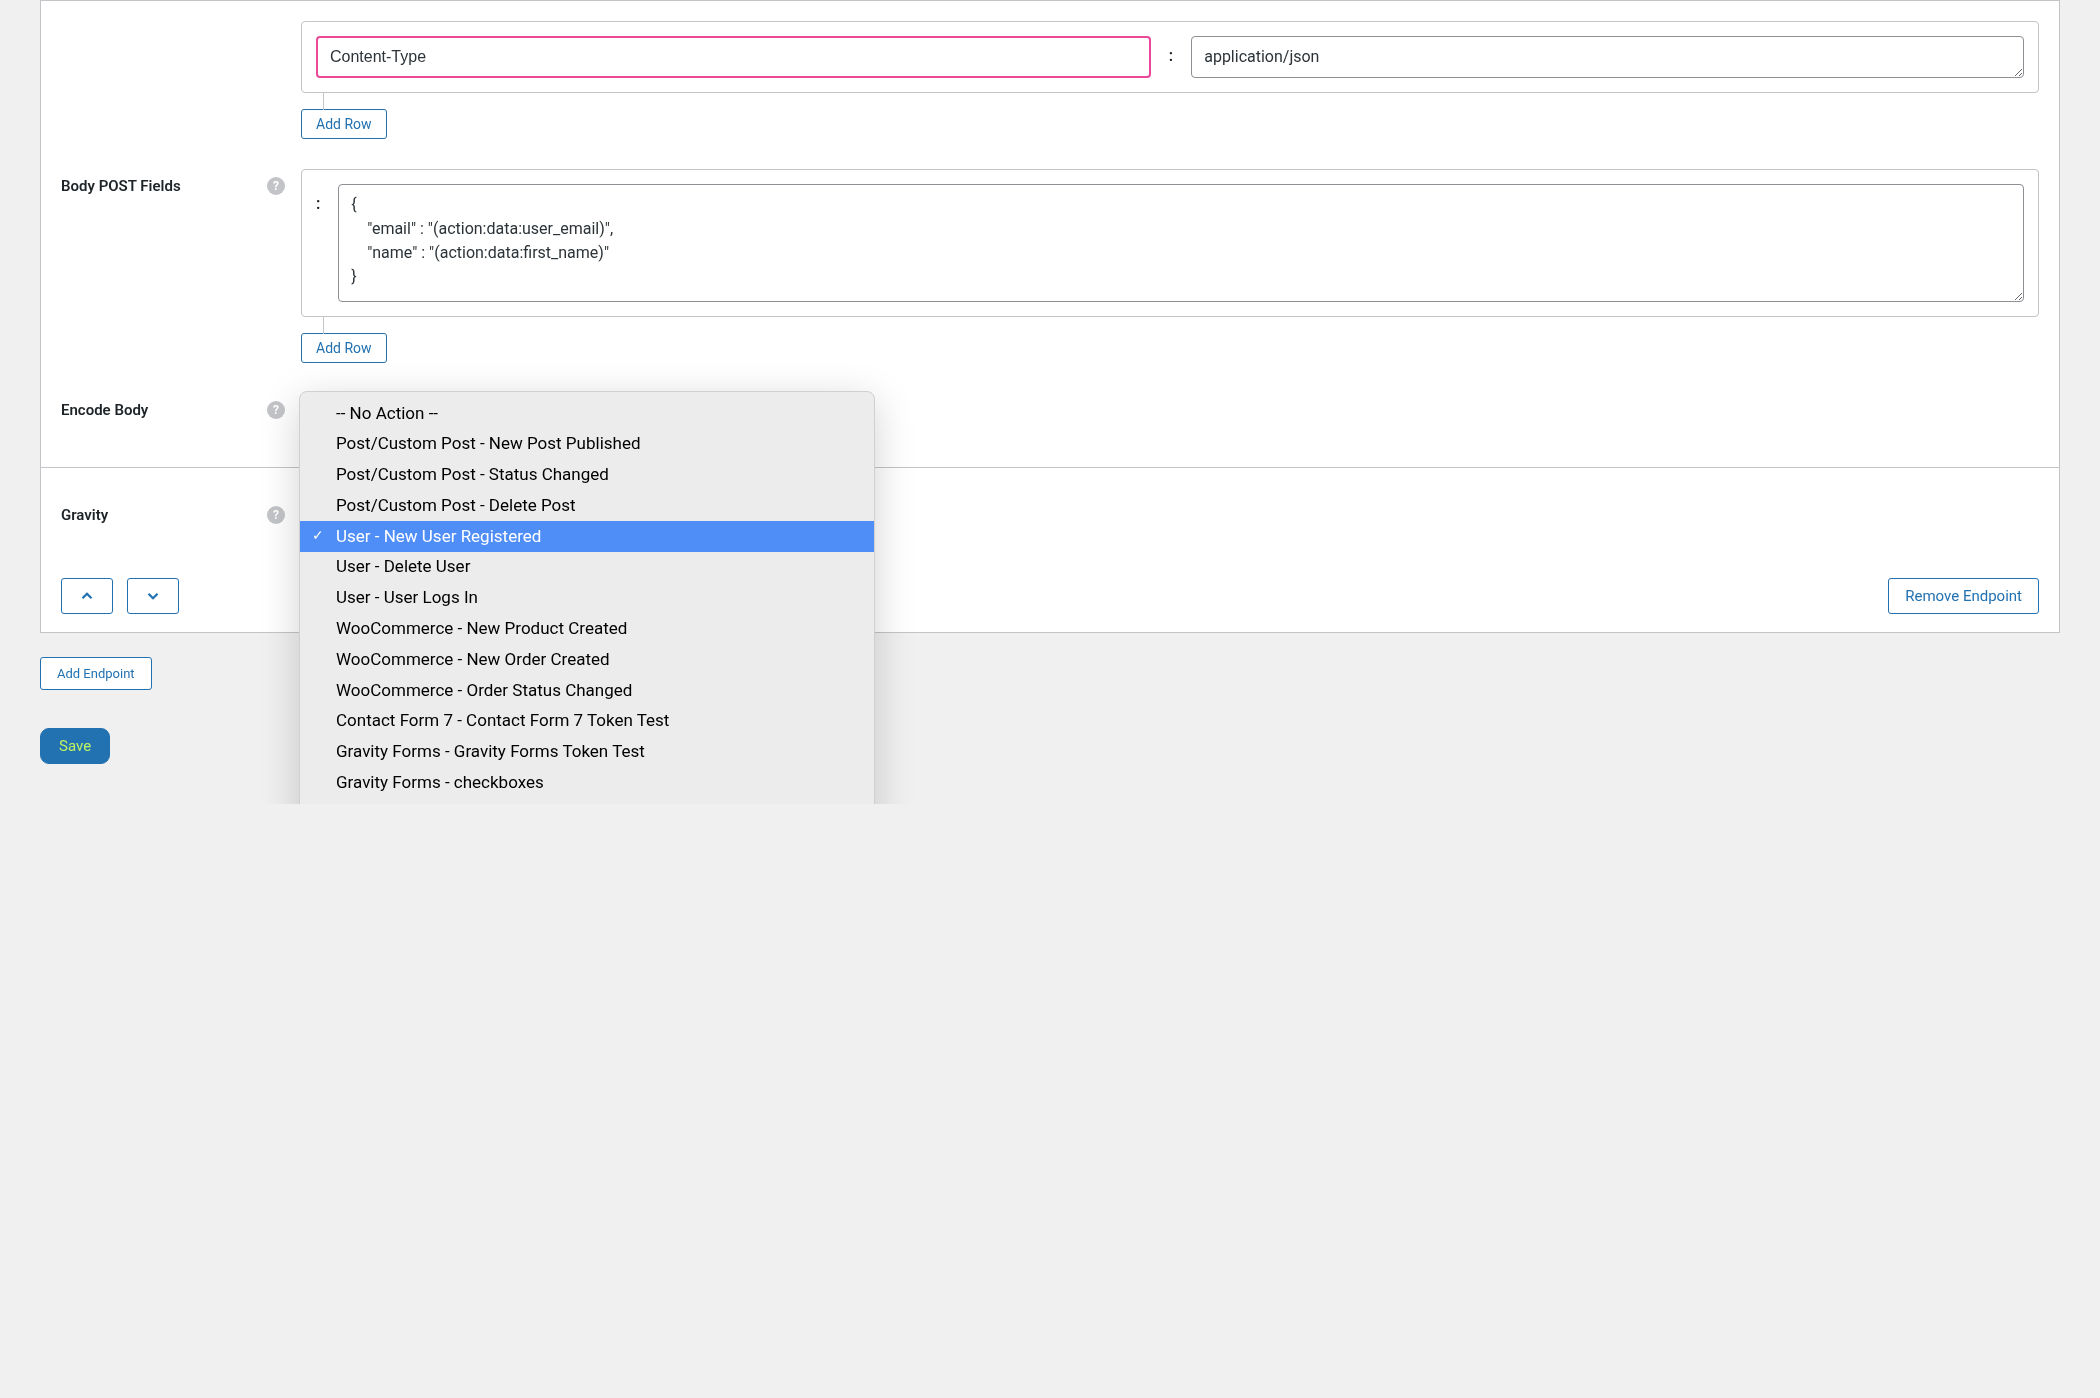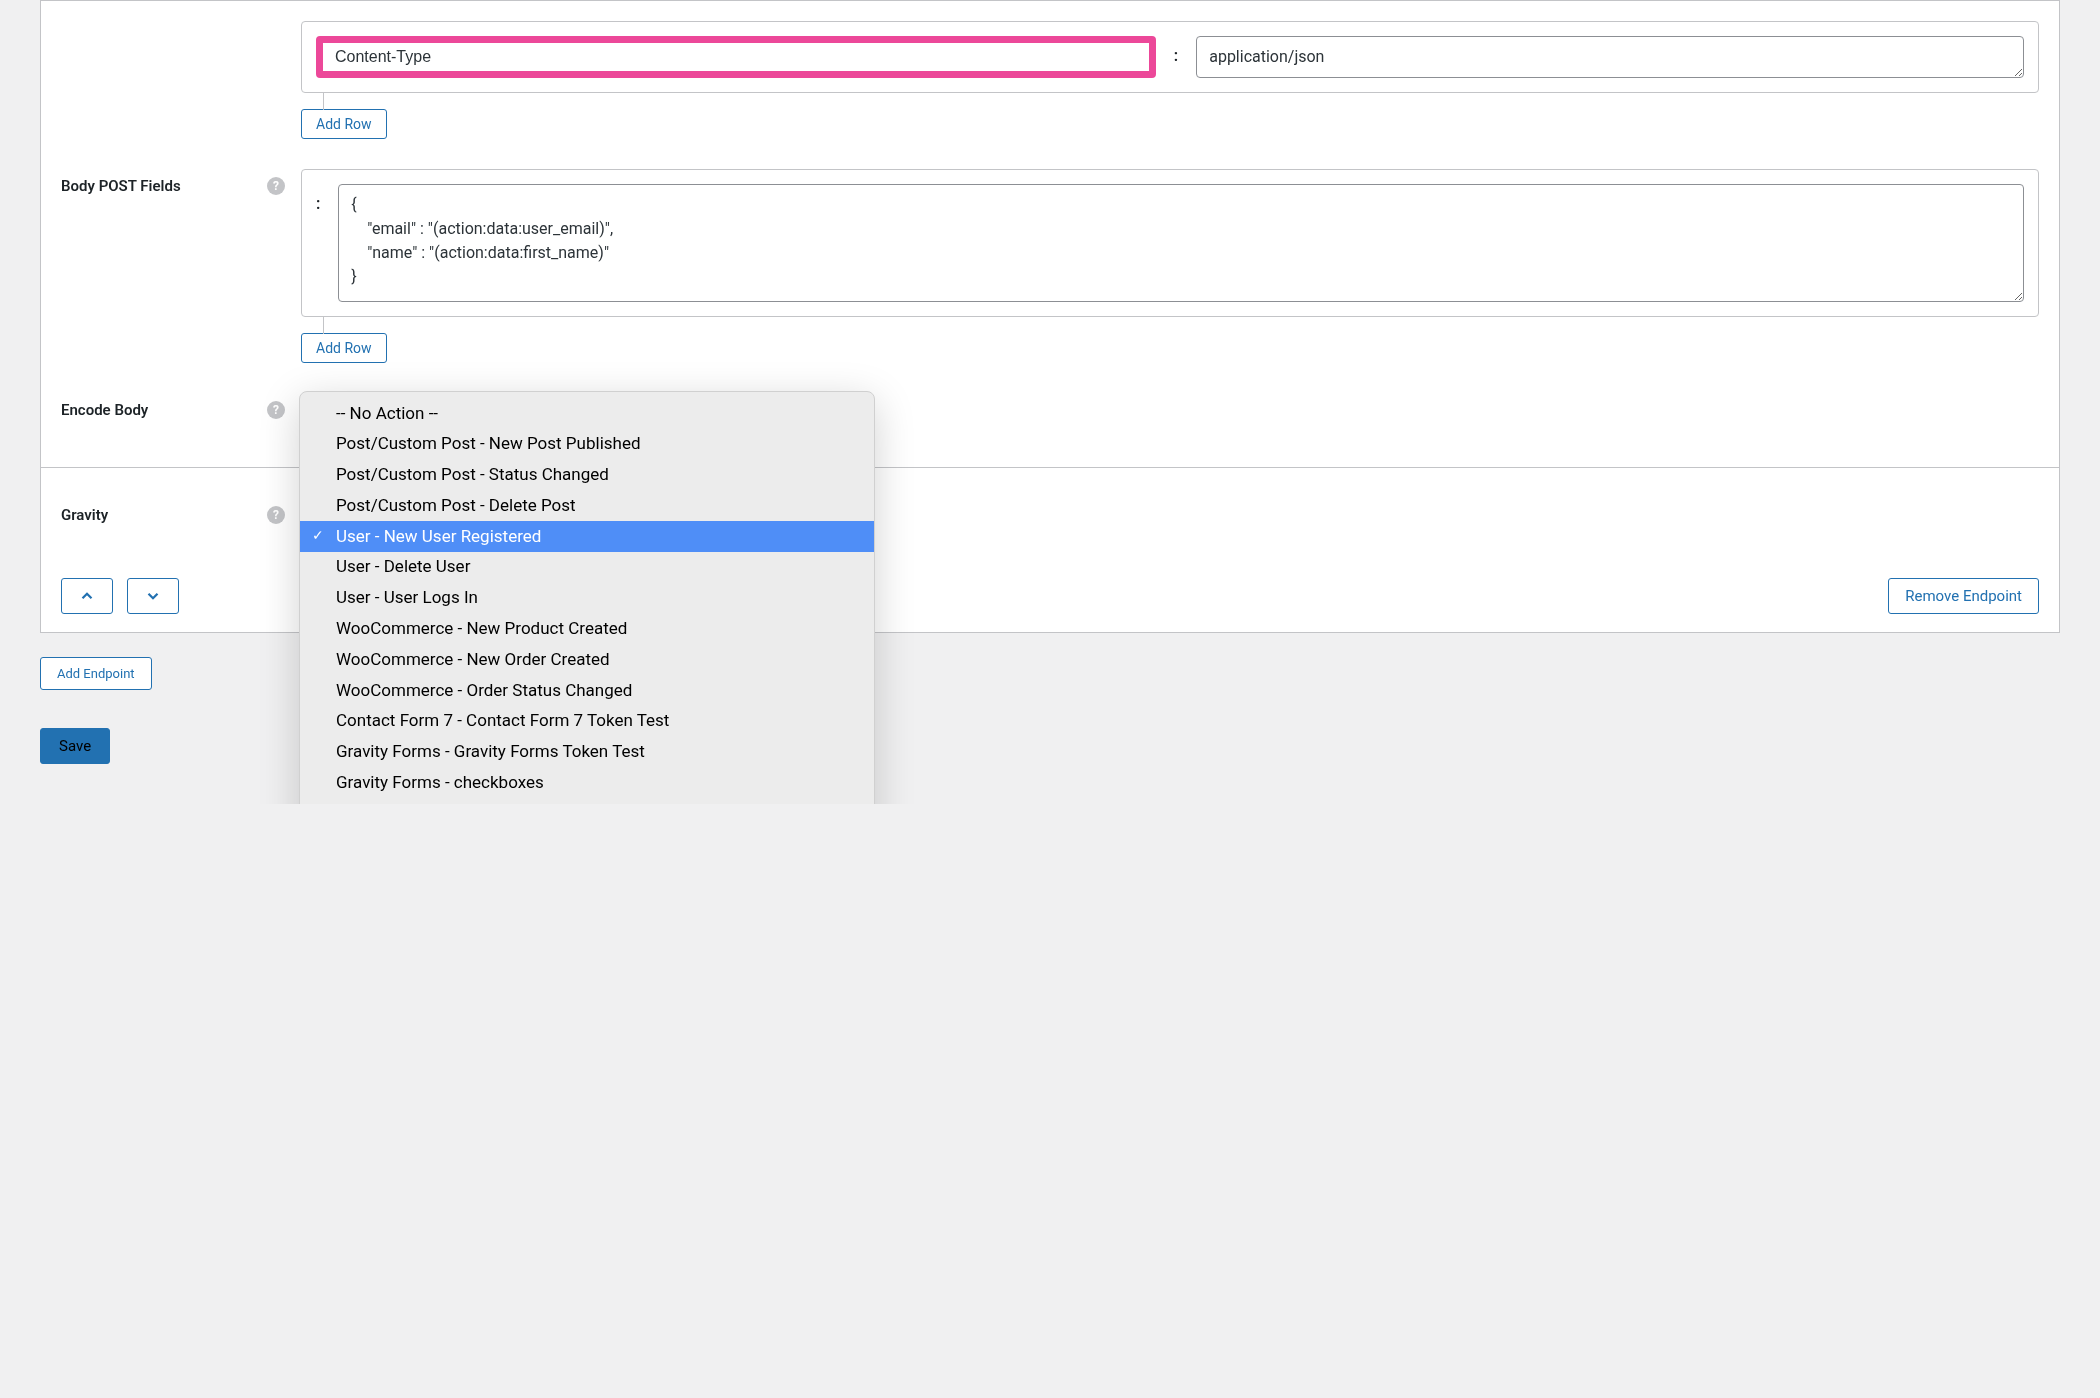--- a/index.html
+++ b/index.html
@@ -58,21 +58,21 @@
     border: 1px solid #c3c4c7;
     border-radius: 4px;
     padding: 14px;
     display: flex;
     align-items: flex-start;
     gap: 18px;
   }
   .kv-key {
     flex: 1;
     height: 42px;
-    border: 7px solid #ec4899;
+    border: 2px solid #ec4899;
     border-radius: 4px;
     padding: 8px 12px;
     font-size: 16px;
     color: #2c3338;
   }
   .kv-sep {
     padding-top: 10px;
     font-size: 16px;
     font-weight: 600;
   }
@@ -162,23 +162,23 @@
     padding: 8px 16px;
     font-size: 15px;
     cursor: pointer;
     font-family: inherit;
   }
   .below-panel {
     padding: 24px 0 40px 0;
   }
   .save-btn {
     background: #2271b1;
-    color: #000000;
-    border: 1px solid #2271b1;
-    border-radius: 3px;
+    color: #bef264;
+    border: 1px solid #2271b1;
+    border-radius: 9px;
     padding: 8px 18px;
     font-size: 15px;
     cursor: pointer;
     margin-top: 38px;
     font-family: inherit;
   }
   
   .dropdown-popup {
     position: absolute;
     left: 258px;

